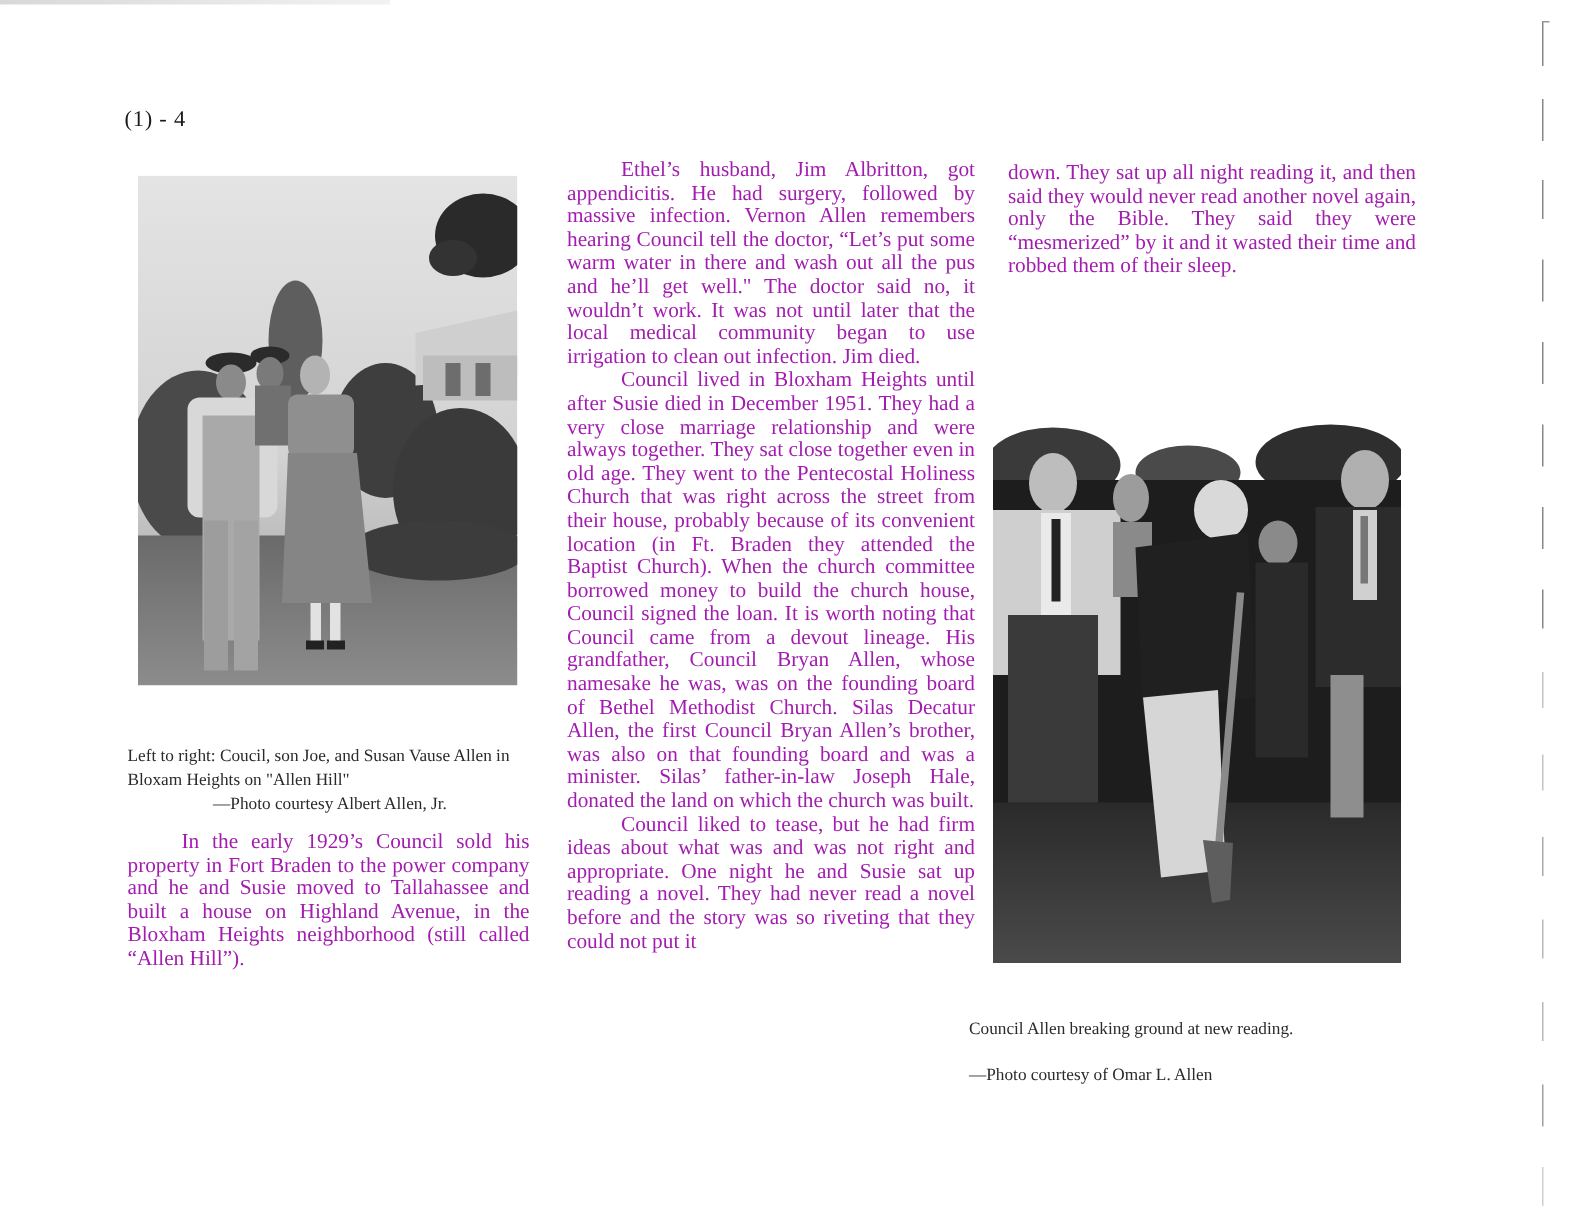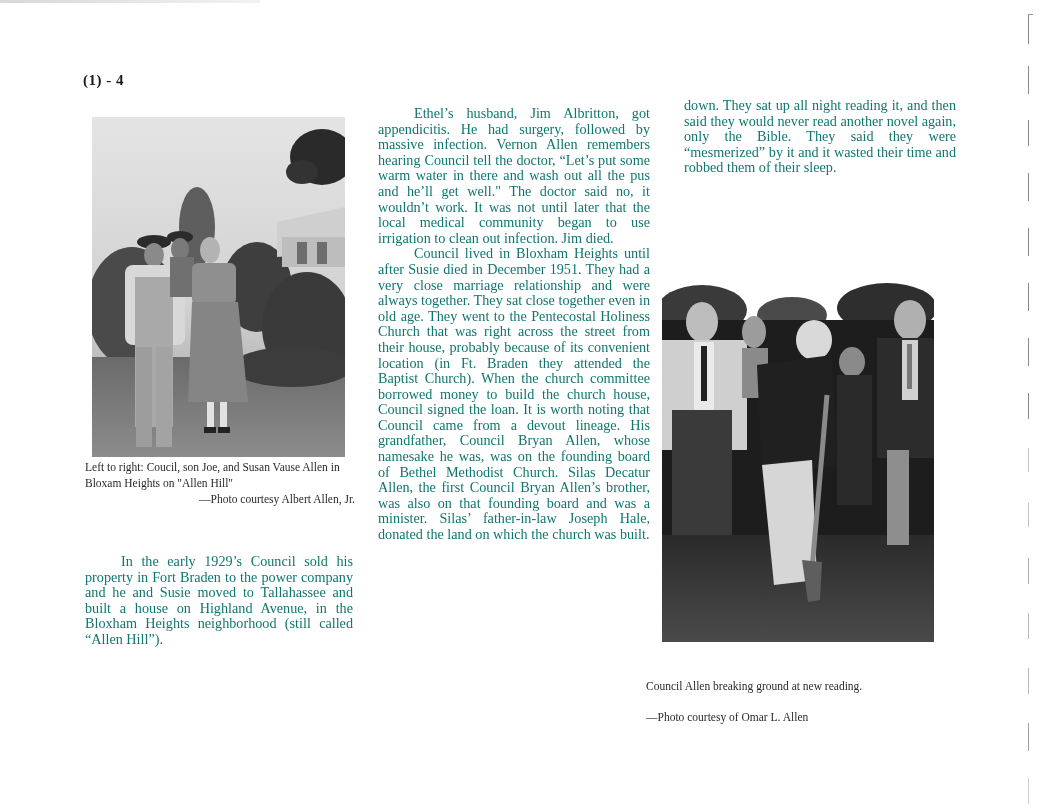--- a/index.html
+++ b/index.html
@@ -4,46 +4,46 @@
 <style>
   html, body { margin: 0; padding: 0; }
   body {
     width: 1051px; height: 811px; overflow: hidden;
     background: #ffffff; position: relative;
     font-family: "Liberation Serif", "DejaVu Serif", serif;
     color: #1a1a1a;
   }
   .page-number {
     position: absolute; left: 83px; top: 72px;
-    font-size: 15px; letter-spacing: 0.5px; font-weight: bold;
+    font-size: 15px; letter-spacing: 0.5px;
   }
   .photo {
     position: absolute; overflow: hidden;
   }
   .photo svg { display: block; width: 100%; height: 100%; }
   #photo-family { left: 92px; top: 117px; width: 253px; height: 340px; }
   #photo-church { left: 662px; top: 280px; width: 272px; height: 362px; }
 
   .caption {
     position: absolute; font-size: 11.5px; line-height: 16px; color: #2a2a2a;
   }
-  .caption .credit { display: block; text-align: right; }
-  #caption-family { left: 85px; top: 459px; width: 270px; }
+  .caption .credit { display: block; text-align: center; }
+  #caption-family { left: 85px; top: 496px; width: 270px; }
   #caption-church-text { left: 646px; top: 678px; width: 300px; }
   #caption-church-credit { left: 646px; top: 709px; width: 296px; text-align: left; }
 
   .column {
     position: absolute; font-size: 14.2px; line-height: 15.6px;
-    text-align: justify; color: #0f766e;
+    text-align: justify; color: #a21caf;
   }
   .column p { margin: 0; text-indent: 36px; }
   .column p.no-indent { text-indent: 0; }
   #col-left { left: 85px; top: 554px; width: 268px; }
   #col-middle { left: 378px; top: 106px; width: 272px; }
-  #col-right { left: 672px; top: 98px; width: 272px; margin-left: 12px; }
+  #col-right { left: 672px; top: 108px; width: 272px; }
 
   .edge-marks { position: absolute; left: 1026px; top: 8px; width: 10px; height: 800px; }
   .edge-mark { position: absolute; left: 2px; width: 1px; background: #888; }
   .edge-mark.top { height: 30px; top: 6px; }
   .edge-mark.top::after { content: ""; position: absolute; top: 0; left: 0; width: 5px; height: 1px; background: #999; }
   .scan-streak { position: absolute; left: 0; top: 0; width: 260px; height: 3px; background: linear-gradient(90deg,#d8d8d8,#f2f2f2); }
 </style>
 </head>
 <body>
 
@@ -108,20 +108,21 @@
   <span class="credit">—Photo courtesy Albert Allen, Jr.</span>
 </div>
 
 <div class="column" id="col-left">
   <p>In the early 1929’s Council sold his property in Fort Braden to the power company and he and Susie moved to Tallahassee and built a house on Highland Avenue, in the Bloxham Heights neighborhood (still called “Allen Hill”).</p>
 </div>
 
 <div class="column" id="col-middle">
   <p>Ethel’s husband, Jim Albritton, got appendicitis.  He had surgery, followed by massive infection.  Vernon Allen remembers hearing Council tell the doctor, “Let’s put some warm water in there and wash out all the pus and he’ll get well." The doctor said no, it wouldn’t work.  It was not until later that the local medical community began to use irrigation to clean out infection.  Jim died.</p>
   <p>Council lived in Bloxham Heights until after Susie died in December 1951. They had a very close marriage relationship and were always together. They sat close together even in old age. They went to the Pentecostal Holiness Church that was right across the street from their house, probably because of its convenient location (in Ft. Braden they attended the Baptist Church). When the church committee borrowed money to build the church house, Council signed the loan.  It is worth noting that Council came from a devout lineage.  His grandfather, Council Bryan Allen, whose namesake he was, was on the founding  board of Bethel Methodist Church.  Silas Decatur Allen, the first Council Bryan Allen’s brother, was also on that founding board and was a minister.  Silas’ father-in-law Joseph Hale, donated the land on which the church was built.</p>
+  <p>Council liked to tease, but he had firm ideas about what was and was not right and appropriate.  One night he and Susie sat up reading a novel.  They had never read a novel before and the story was so riveting that they could not put it</p>
 </div>
 
 <div class="column" id="col-right">
   <p class="no-indent">down. They sat up all night reading it, and then said they would never read another novel again, only the Bible.  They said they were “mesmerized” by it and it wasted their time and robbed them of their sleep.</p>
 </div>
 
 <div class="photo" id="photo-church" title="Black and white photo of an elderly man in a dark jacket breaking ground with a shovel, surrounded by men in suits and others.">
   <svg viewBox="0 0 272 362" preserveAspectRatio="none">
     <defs>
       <linearGradient id="groundB" x1="0" y1="0" x2="0" y2="1">

